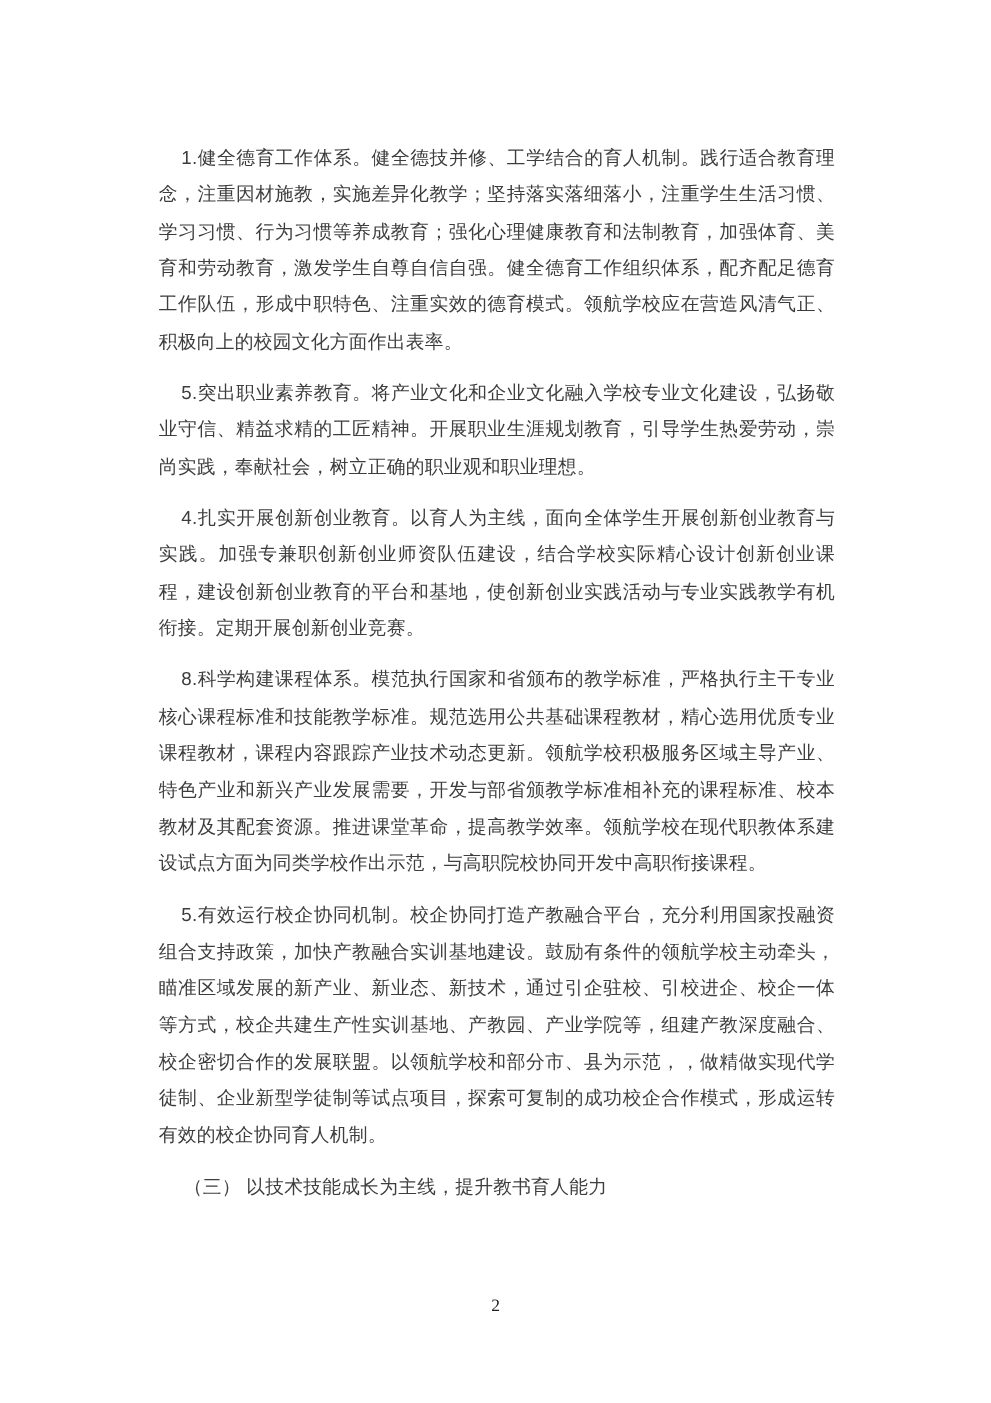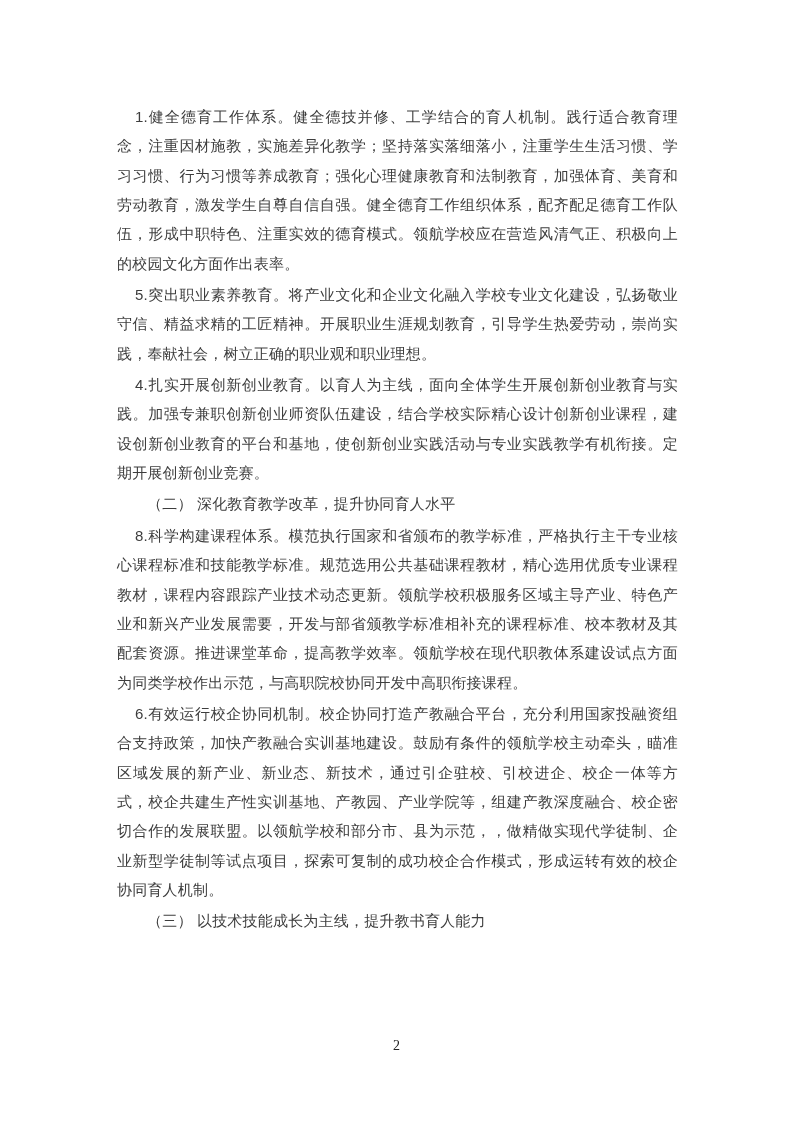--- a/index.html
+++ b/index.html
@@ -21,21 +21,21 @@
     top: 100px;
     width: 565px;
     font-size: 15px;
     line-height: 29.34px;
     color: #3d3d3d;
     text-align: justify;
     text-justify: inter-ideograph;
     letter-spacing: 0.2px;
   }
   .para {
-    margin: 2px;
+    margin: 12px;
     text-indent: 18px;
   }
   .heading {
     margin: 0;
     text-indent: 32px;
     text-align: left;
   }
   .page-number {
     position: absolute;
     left: 0;
@@ -48,20 +48,19 @@
   }
 </style>
 </head>
 <body>
 
 <div class="page">
   <div class="content">
     <p class="para">1.健全德育工作体系。健全德技并修、工学结合的育人机制。践行适合教育理念，注重因材施教，实施差异化教学；坚持落实落细落小，注重学生生活习惯、学习习惯、行为习惯等养成教育；强化心理健康教育和法制教育，加强体育、美育和劳动教育，激发学生自尊自信自强。健全德育工作组织体系，配齐配足德育工作队伍，形成中职特色、注重实效的德育模式。领航学校应在营造风清气正、积极向上的校园文化方面作出表率。</p>
     <p class="para">5.突出职业素养教育。将产业文化和企业文化融入学校专业文化建设，弘扬敬业守信、精益求精的工匠精神。开展职业生涯规划教育，引导学生热爱劳动，崇尚实践，奉献社会，树立正确的职业观和职业理想。</p>
     <p class="para">4.扎实开展创新创业教育。以育人为主线，面向全体学生开展创新创业教育与实践。加强专兼职创新创业师资队伍建设，结合学校实际精心设计创新创业课程，建设创新创业教育的平台和基地，使创新创业实践活动与专业实践教学有机衔接。定期开展创新创业竞赛。</p>
-    <p class="heading">（二） 深化教育教学改革，提升协同育人水平</p>
     <p class="para">8.科学构建课程体系。模范执行国家和省颁布的教学标准，严格执行主干专业核心课程标准和技能教学标准。规范选用公共基础课程教材，精心选用优质专业课程教材，课程内容跟踪产业技术动态更新。领航学校积极服务区域主导产业、特色产业和新兴产业发展需要，开发与部省颁教学标准相补充的课程标准、校本教材及其配套资源。推进课堂革命，提高教学效率。领航学校在现代职教体系建设试点方面为同类学校作出示范，与高职院校协同开发中高职衔接课程。</p>
-    <p class="para">6.有效运行校企协同机制。校企协同打造产教融合平台，充分利用国家投融资组合支持政策，加快产教融合实训基地建设。鼓励有条件的领航学校主动牵头，瞄准区域发展的新产业、新业态、新技术，通过引企驻校、引校进企、校企一体等方式，校企共建生产性实训基地、产教园、产业学院等，组建产教深度融合、校企密切合作的发展联盟。以领航学校和部分市、县为示范，，做精做实现代学徒制、企业新型学徒制等试点项目，探索可复制的成功校企合作模式，形成运转有效的校企协同育人机制。</p>
+    <p class="para">5.有效运行校企协同机制。校企协同打造产教融合平台，充分利用国家投融资组合支持政策，加快产教融合实训基地建设。鼓励有条件的领航学校主动牵头，瞄准区域发展的新产业、新业态、新技术，通过引企驻校、引校进企、校企一体等方式，校企共建生产性实训基地、产教园、产业学院等，组建产教深度融合、校企密切合作的发展联盟。以领航学校和部分市、县为示范，，做精做实现代学徒制、企业新型学徒制等试点项目，探索可复制的成功校企合作模式，形成运转有效的校企协同育人机制。</p>
     <p class="heading">（三） 以技术技能成长为主线，提升教书育人能力</p>
   </div>
 
   <div class="page-number">2</div>
 </div>
 
 </body></html>

